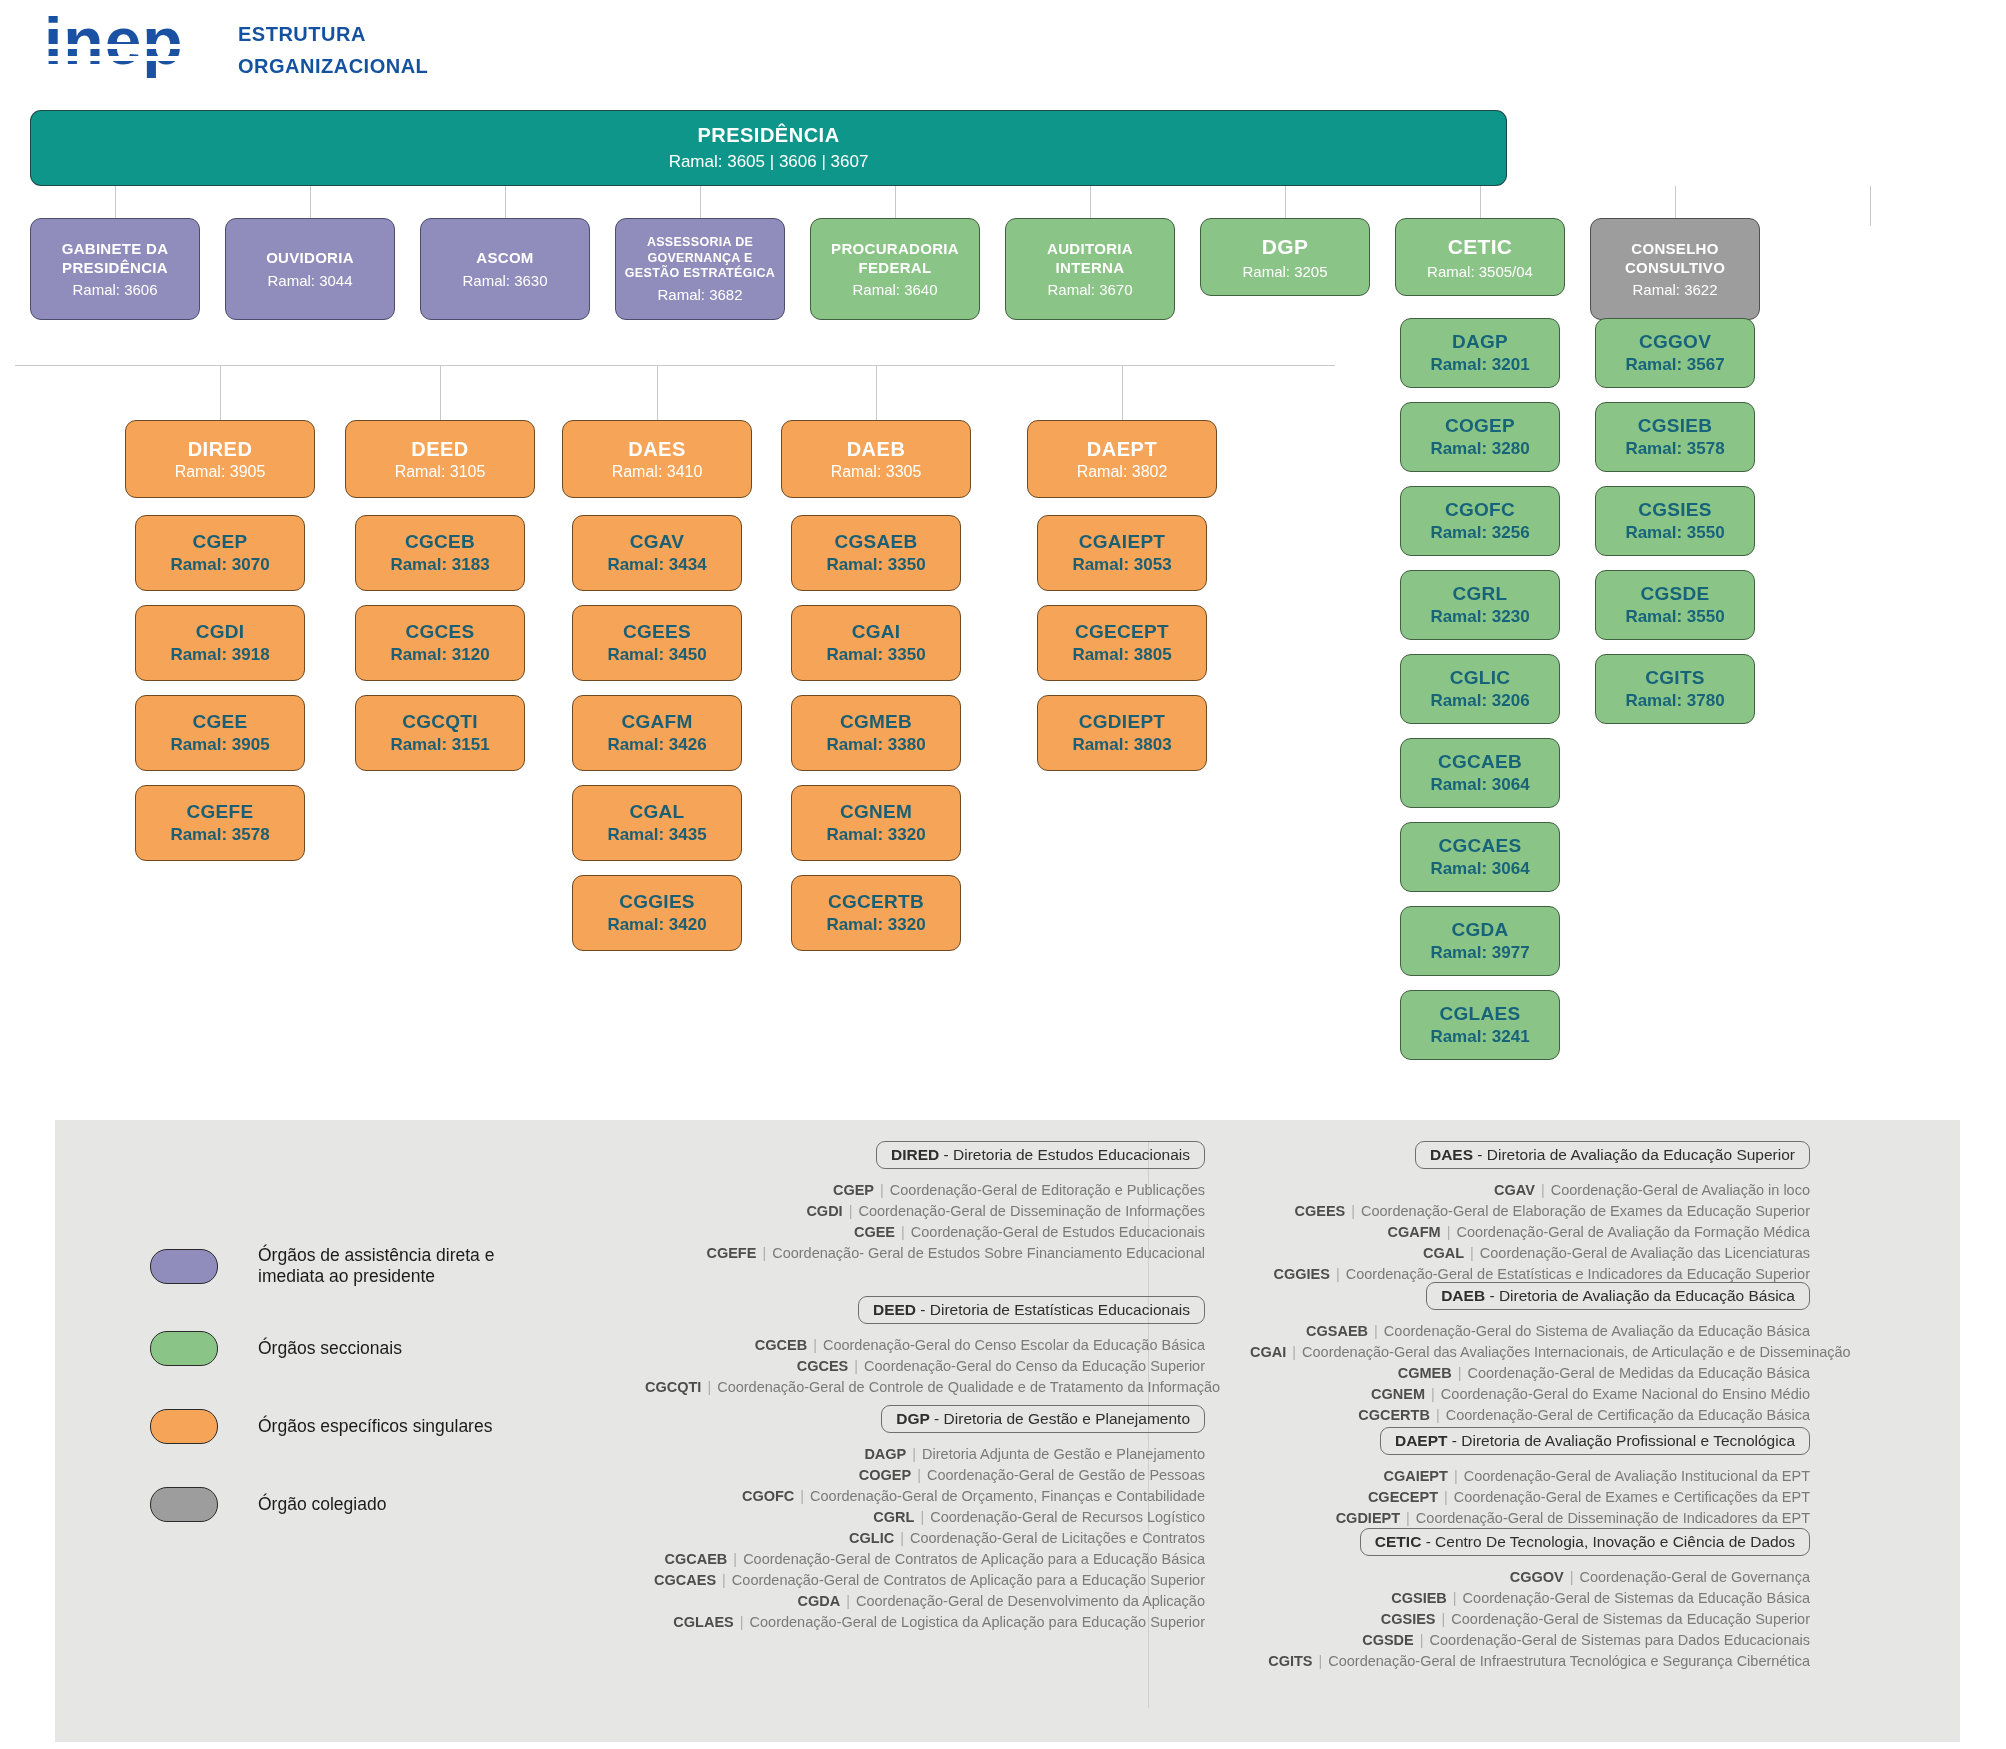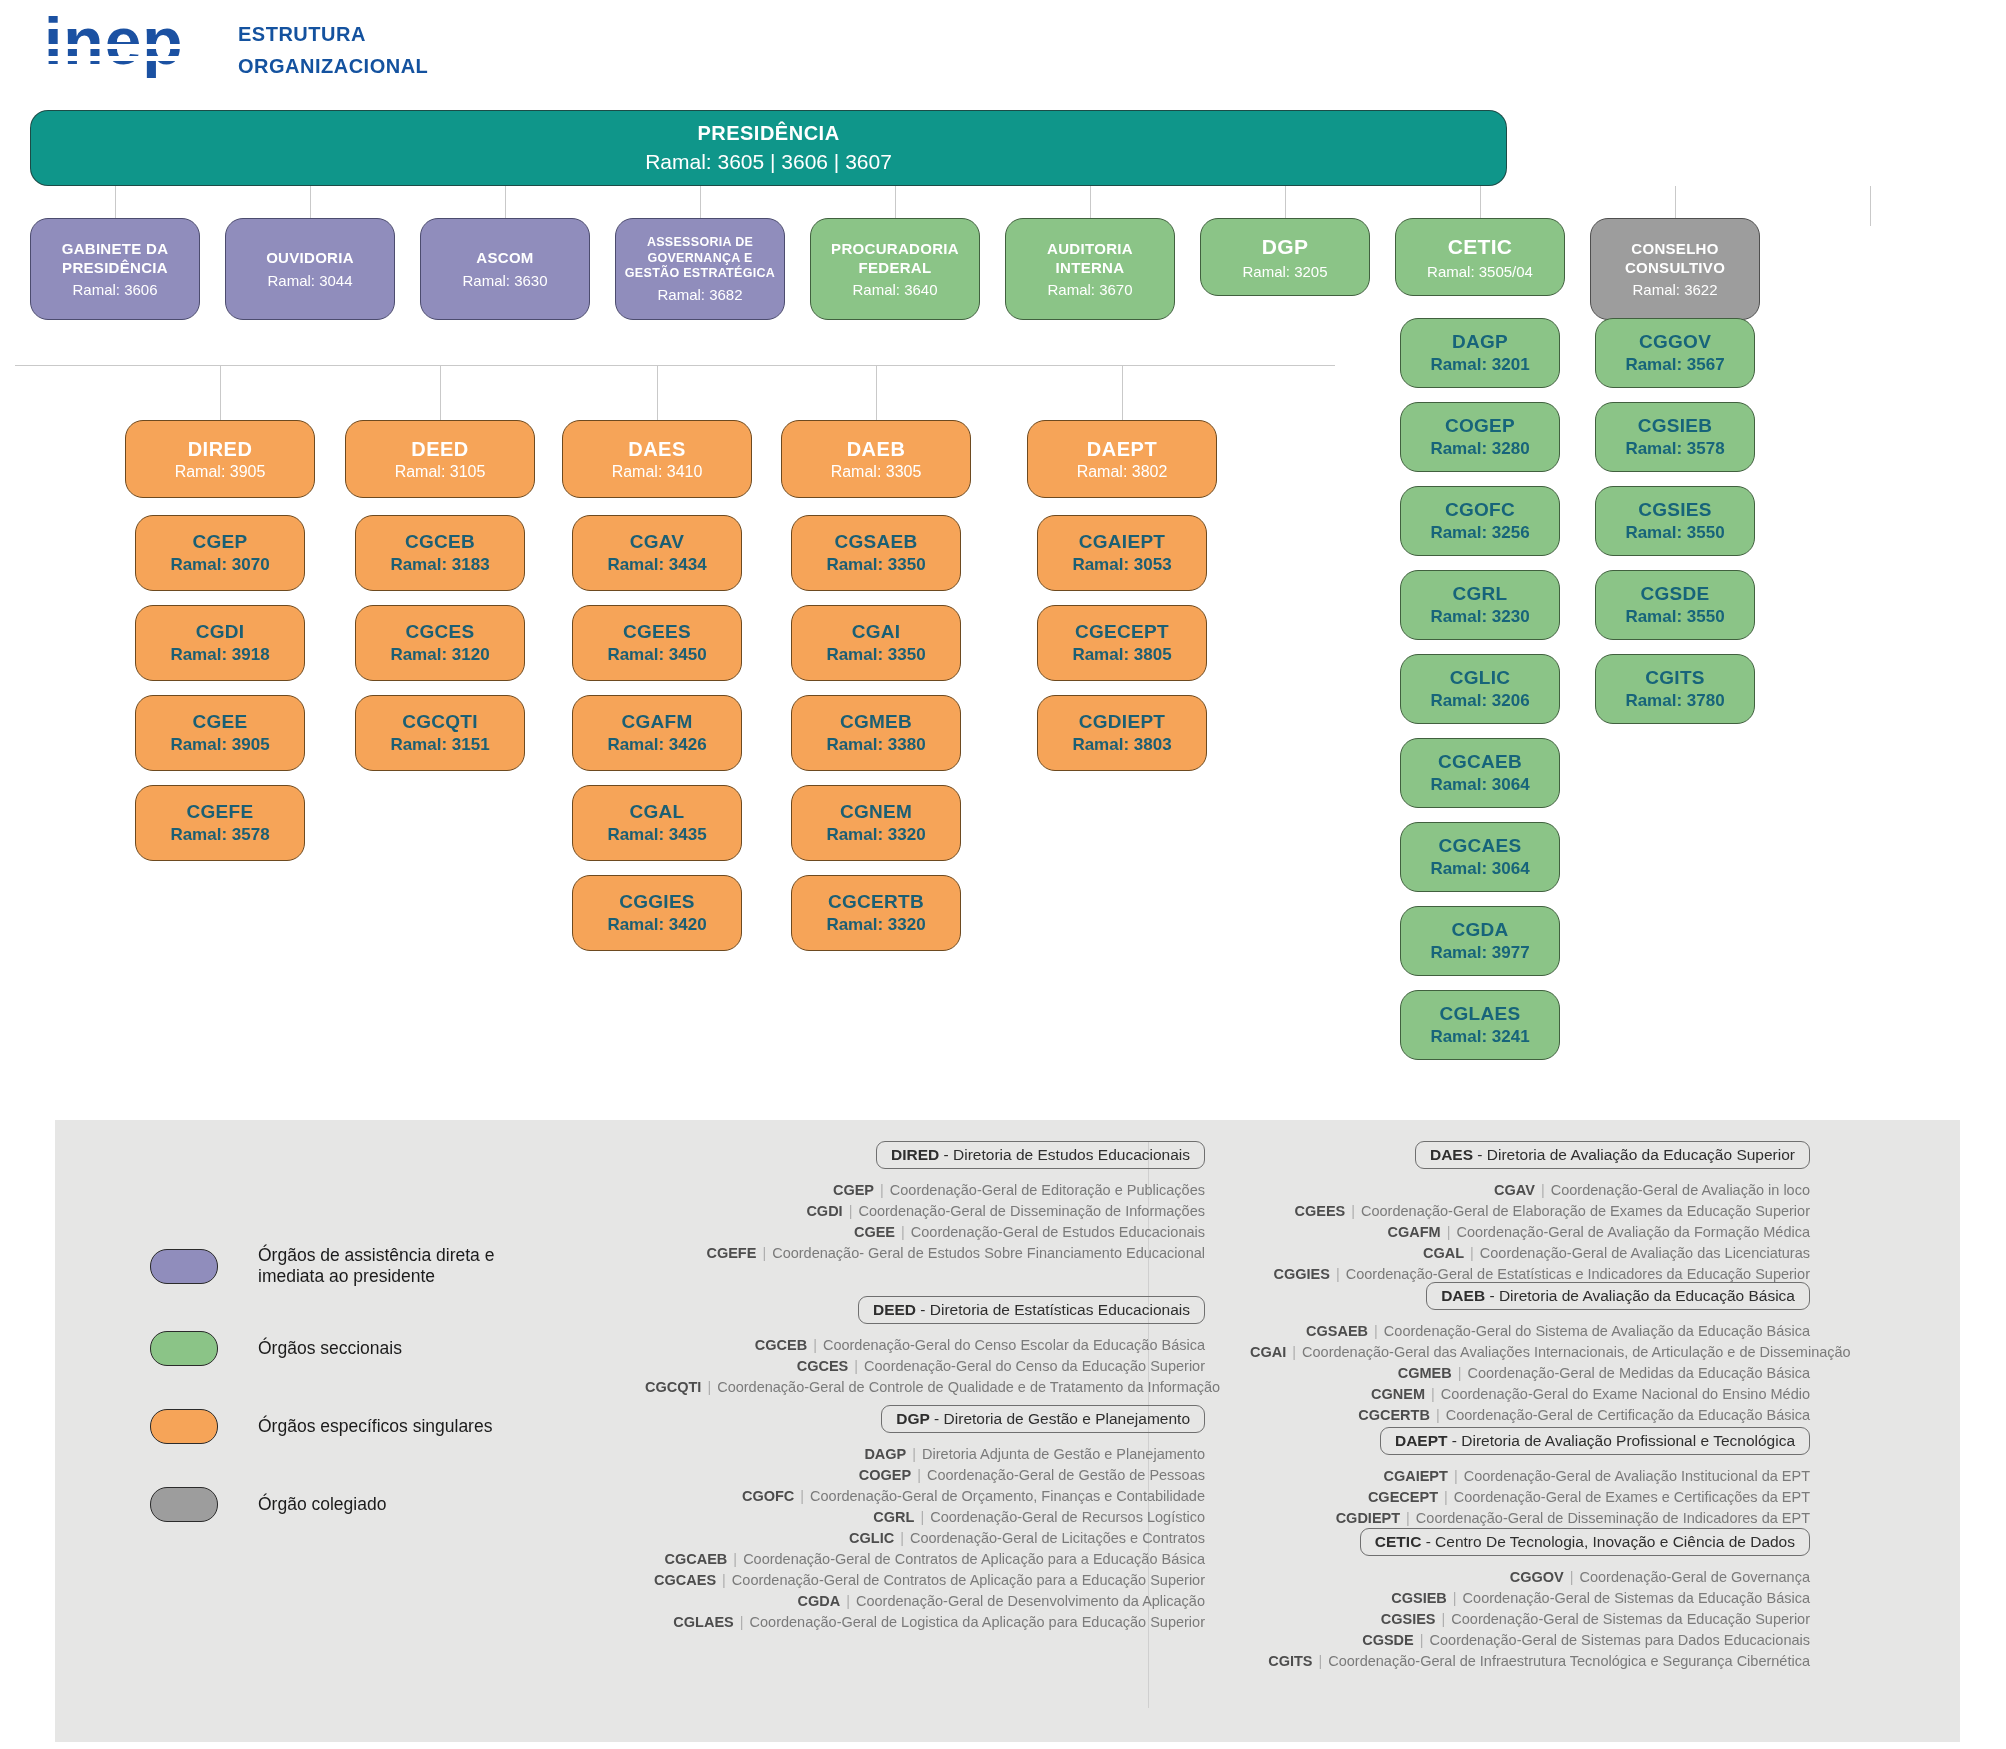--- a/index.html
+++ b/index.html
@@ -9,28 +9,28 @@
   
   .logo{position:absolute;left:44px;top:6px;width:190px;height:74px;}
   .logo-text{font-size:66px;font-weight:800;color:#1b51a2;letter-spacing:1px;line-height:70px;}
   .logo-stripe{position:absolute;left:0;width:100%;height:5px;background:#ffffff;}
   .logo-stripe.s1{top:38px;}
   .logo-stripe.s2{top:50px;}
   .page-title{position:absolute;left:238px;top:18px;color:#14529f;font-weight:700;
               font-size:20px;line-height:32px;letter-spacing:.5px;}
 
   
-  .box{box-sizing:border-box;border:1px solid rgba(35,35,35,.65);border-radius:18px;
+  .box{box-sizing:border-box;border:1px solid rgba(35,35,35,.65);border-radius:11px;
        display:flex;flex-direction:column;align-items:center;justify-content:center;
        text-align:center;padding:4px 6px;}
 
   
   .pres{position:absolute;left:30px;top:110px;width:1477px;height:76px;background:#0f968a;color:#fff;}
   .pres .bname{font-size:20px;font-weight:700;letter-spacing:.5px;}
-  .pres .bramal{font-size:21px;margin-top:5px;}
+  .pres .bramal{font-size:17px;margin-top:5px;}
 
   
   .stubs{position:absolute;left:0;top:186px;width:100%;height:40px;}
   .stubs div{position:absolute;top:0;width:1px;height:40px;background:#c9c9c9;}
   .stubs div:nth-of-type(1){left:115px;} .stubs div:nth-of-type(2){left:310px;}
   .stubs div:nth-of-type(3){left:505px;} .stubs div:nth-of-type(4){left:700px;}
   .stubs div:nth-of-type(5){left:895px;} .stubs div:nth-of-type(6){left:1090px;}
   .stubs div:nth-of-type(7){left:1285px;} .stubs div:nth-of-type(8){left:1480px;}
   .stubs div:nth-of-type(9){left:1675px;} .stubs div:nth-of-type(10){left:1870px;}
 

